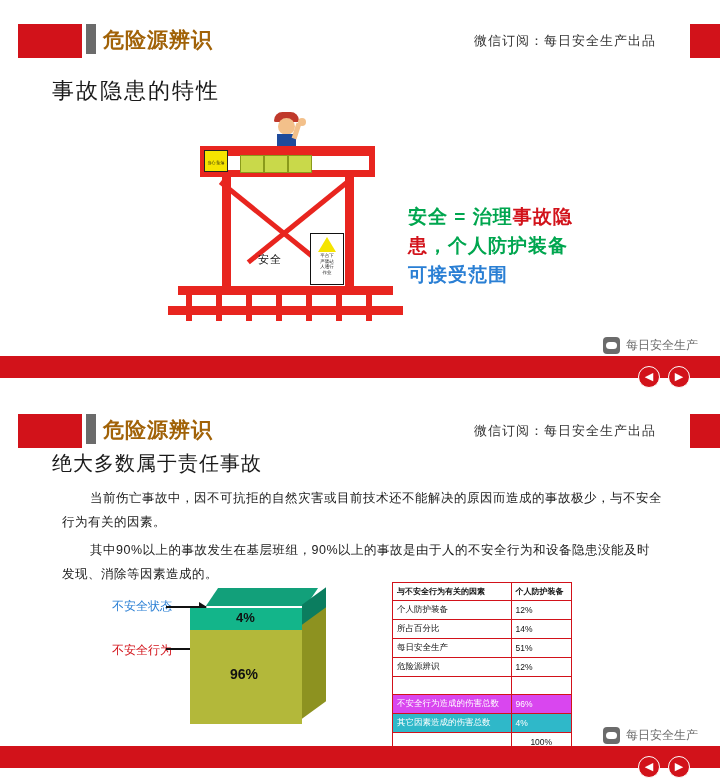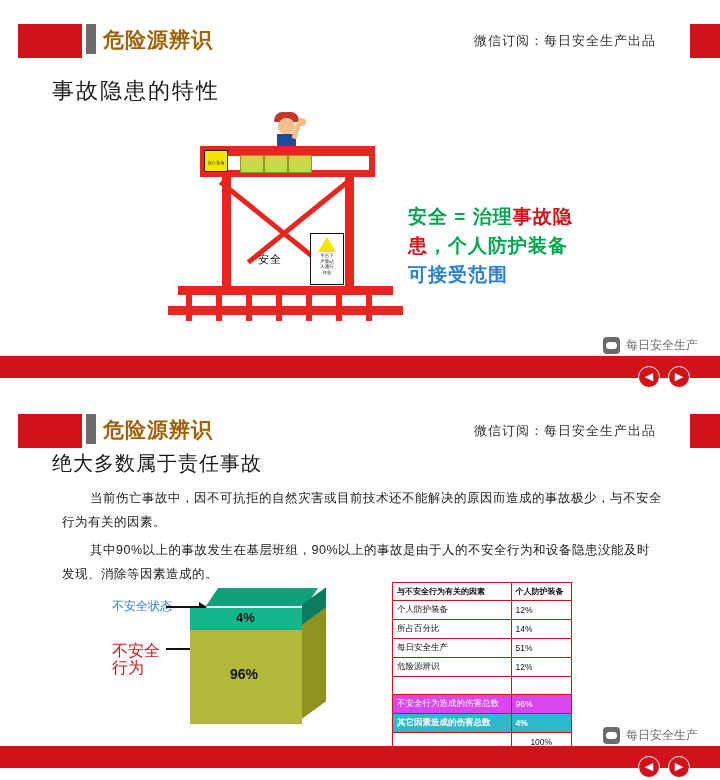--- a/index.html
+++ b/index.html
@@ -71,34 +71,34 @@
   .chart{position:absolute;left:190px;top:198px;width:150px;height:140px;}
   .cube-top{position:absolute;left:22px;top:0px;width:100px;height:18px;background:#12a07a;transform:skewX(-34deg);}
   .cube-front-teal{position:absolute;left:0px;top:20px;width:112px;height:22px;background:#13b58a;}
   .cube-side-teal{position:absolute;left:112px;top:8px;width:24px;height:26px;background:#0b7d5f;transform:skewY(-36deg);}
   .cube-front-olive{position:absolute;left:0px;top:42px;width:112px;height:94px;background:#b3b83a;}
   .cube-side-olive{position:absolute;left:112px;top:28px;width:24px;height:94px;background:#8d9220;transform:skewY(-36deg);}
   .pct-top{position:absolute;left:46px;top:22px;font-size:13px;font-weight:bold;color:#111;}
   .pct-bottom{position:absolute;left:40px;top:78px;font-size:14px;font-weight:bold;color:#111;}
 
   .lbl-blue{position:absolute;left:112px;top:208px;font-size:12px;color:#2a7fd4;}
-  .lbl-red{position:absolute;left:112px;top:252px;width:60px;font-size:16px;color:#d2121a;line-height:17px;}
+  .lbl-red{position:absolute;left:112px;top:252px;width:60px;font-size:12px;color:#d2121a;line-height:17px;}
   .arrow{position:absolute;height:2px;background:#111;}
   .arrow:after{content:"";position:absolute;right:-1px;top:-4px;width:0;height:0;border-top:5px solid transparent;border-bottom:5px solid transparent;border-left:8px solid #111;}
   .arrow1{left:166px;top:216px;width:40px;}
   .arrow2{left:166px;top:258px;width:40px;}
 
   
   .tbl{position:absolute;left:392px;top:192px;width:180px;border:1px solid #d2121a;border-collapse:collapse;font-size:8.5px;color:#111;background:#fff;}
   .tbl td{border:1px solid #d2121a;padding:3px 4px;height:11px;}
   .tbl .c1{width:118px;}
   .tbl .c2{width:54px;}
   .tbl .hdr td{background:#ffffff;font-weight:bold;font-size:8px;}
   .tbl .redrow td{background:#d946ef;color:#ffffff;}
-  .tbl .cyanrow td{background:#2fb8c9;color:#ffffff;font-weight:bold;}
+  .tbl .cyanrow td{background:#2fb8c9;color:#ffffff;}
   .tbl .blank td{height:11px;}
   .tbl .total td{text-align:center;}
 </style>
 </head>
 <body>
 
 <div class="slide">
 
   <div class="hdr-left-block"></div>
   <div class="hdr-right-block"></div>

